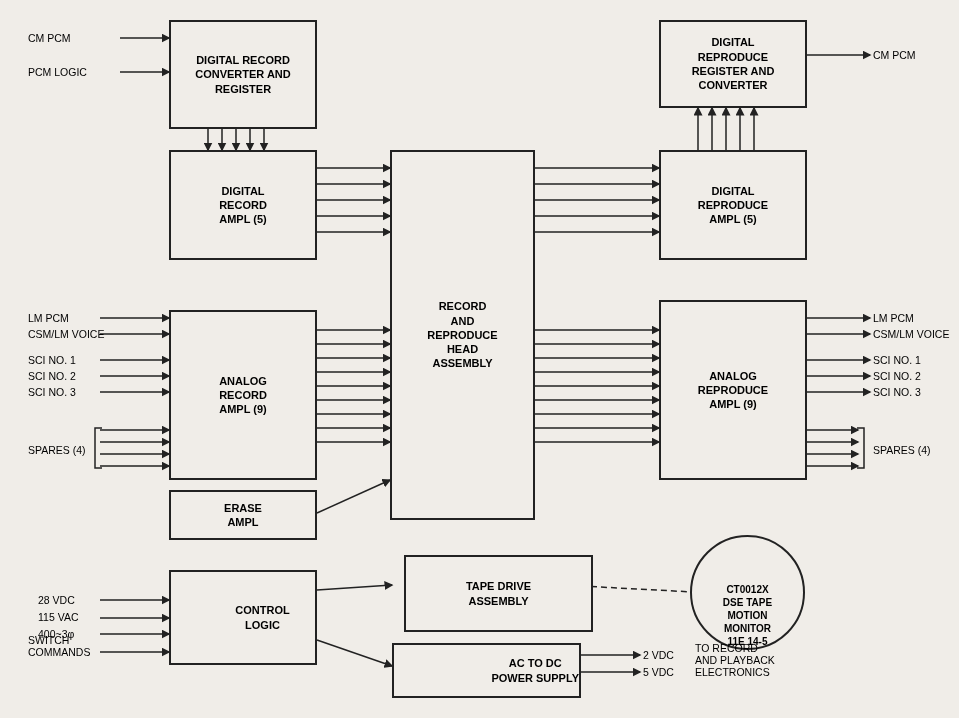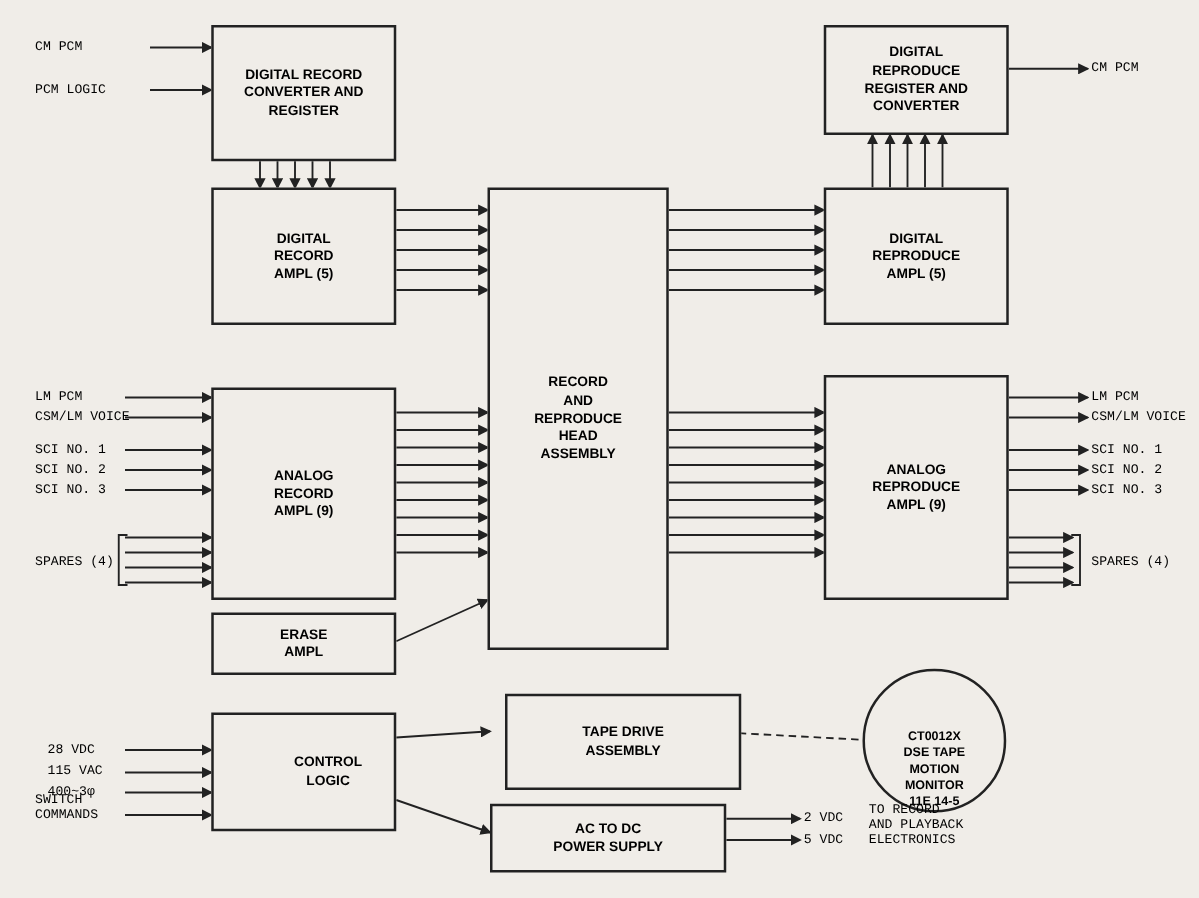--- a/index.html
+++ b/index.html
@@ -47,21 +47,20 @@
       top: 0; left: 0;
       width: 959px;
       height: 718px;
       pointer-events: none;
     }
     .label {
       position: absolute;
       font-size: 10.5px;
       font-weight: normal;
       white-space: nowrap;
-      font-family: Liberation Mono, monospace;
     }
   </style>
 </head>
 <body>
 
 <div class="diagram">
 
   <svg class="lines">
 
     <defs>
@@ -211,21 +210,21 @@
   </div>
 
   <div class="block" style="left:392px; top:555px; width:189px; height:77px;margin-left:12px;">
     <span>TAPE DRIVE<br>ASSEMBLY</span>
   </div>
 
   <div class="block" style="left:169px; top:570px; width:148px; height:95px;padding-left:39px;">
     <span>CONTROL<br>LOGIC</span>
   </div>
 
-  <div class="block" style="left:392px; top:643px; width:189px; height:55px;">
+  <div class="block" style="left:392px; top:643px; width:189px; height:55px;justify-content:flex-end;">
     <span>AC TO DC<br>POWER SUPPLY</span>
   </div>
 
   <div class="circle-block" style="left:690px; top:535px; width:115px; height:115px;">
     <span>CT0012X<br>DSE TAPE<br>MOTION<br>MONITOR<br>11E 14-5</span>
   </div>
 
   <div class="label" style="left:28px; top:32px;">CM PCM</div>
   <div class="label" style="left:28px; top:66px;">PCM LOGIC</div>
 

